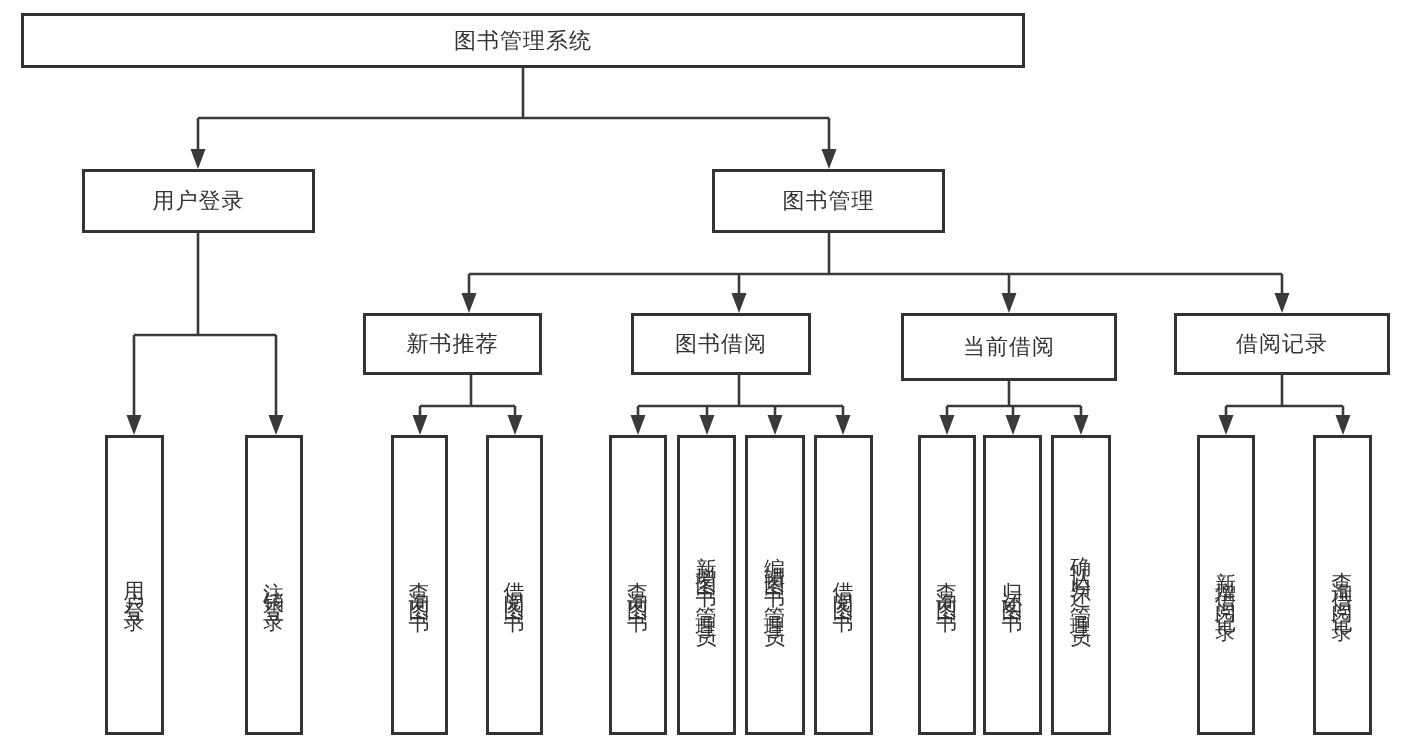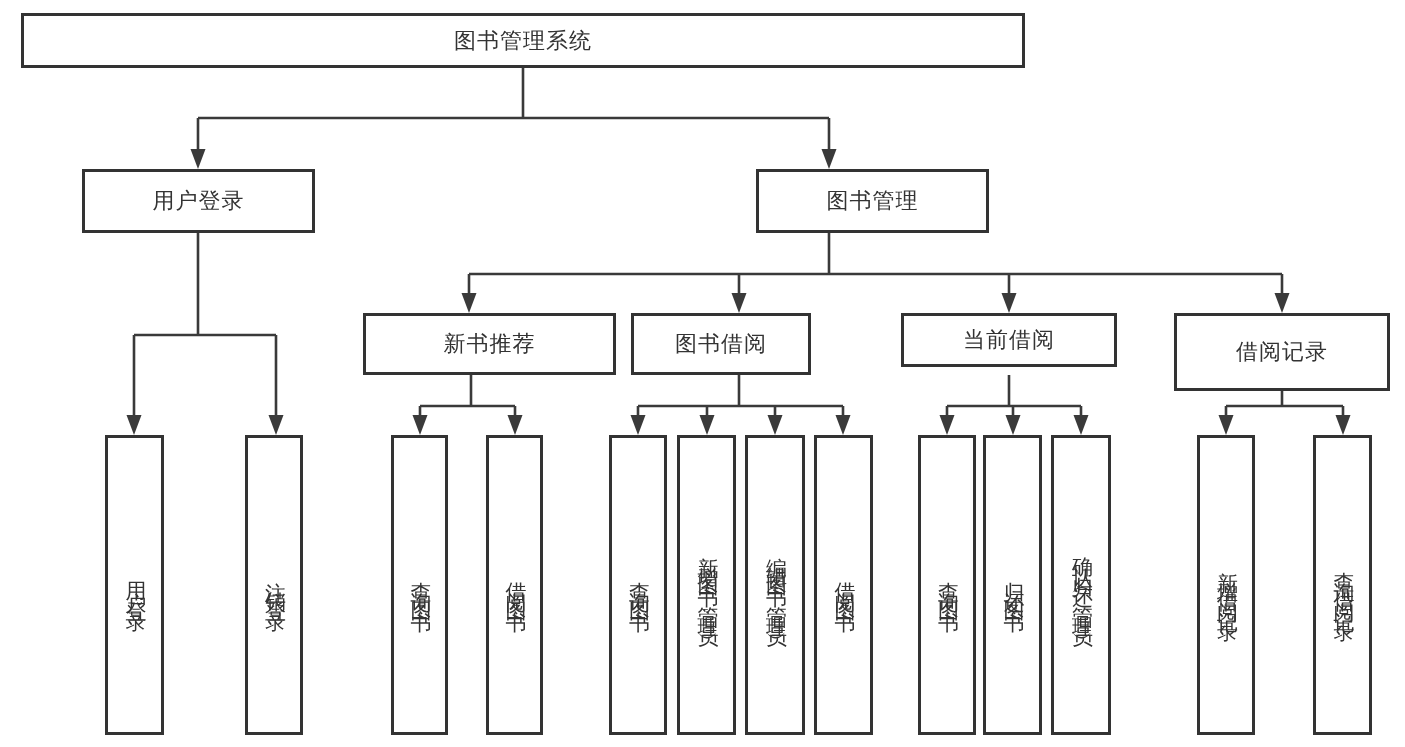--- a/index.html
+++ b/index.html
@@ -2,21 +2,21 @@
 <html><head>
 <meta charset="utf-8">
 <style>
   html, body { margin: 0; padding: 0; background: #ffffff; }
   #canvas {
     position: relative;
     width: 1405px;
     height: 747px;
     background: #ffffff;
     overflow: hidden;
-    font-family: Liberation Mono, monospace;
+    font-family: Liberation Sans, sans-serif;
   }
   #edges {
     position: absolute;
     left: 0; top: 0;
     width: 1405px; height: 747px;
     z-index: 1;
   }
   #edges path {
     fill: none;
     stroke: #3a3a3a;
@@ -43,25 +43,25 @@
   .vbox {
     writing-mode: vertical-rl;
     text-orientation: mixed;
     font-size: 21px;
     letter-spacing: 10px;
     line-height: 1;
   }
   
   #n-root           { left: 21px;   top: 13px;  width: 1004px; height: 55px; }
   #n-user-login     { left: 82px;   top: 169px; width: 233px;  height: 64px; }
-  #n-book-mgmt      { left: 712px;  top: 169px; width: 233px;  height: 64px; margin-left: 44px; }
-  #n-new-book-rec   { left: 363px;  top: 313px; width: 253px;  height: 62px; }
+  #n-book-mgmt      { left: 712px;  top: 169px; width: 233px;  height: 64px; }
+  #n-new-book-rec   { left: 363px;  top: 313px; width: 179px;  height: 62px; }
   #n-book-borrow    { left: 631px;  top: 313px; width: 180px;  height: 62px; }
-  #n-current-borrow { left: 901px;  top: 313px; width: 216px;  height: 54px; }
-  #n-borrow-records { left: 1174px; top: 313px; width: 216px;  height: 78px; }
+  #n-current-borrow { left: 901px;  top: 313px; width: 216px;  height: 68px; }
+  #n-borrow-records { left: 1174px; top: 313px; width: 216px;  height: 62px; }
   .leaf { top: 435px; height: 300px; }
   #l-user-login      { left: 105px;  width: 59px; }
   #l-logout          { left: 245px;  width: 58px; }
   #l-query-book-1    { left: 391px;  width: 57px; }
   #l-borrow-book-1   { left: 486px;  width: 57px; }
   #l-query-book-2    { left: 609px;  width: 58px; }
   #l-add-book        { left: 677px;  width: 59px; }
   #l-edit-book       { left: 745px;  width: 60px; }
   #l-borrow-book-2   { left: 814px;  width: 59px; }
   #l-query-book-3    { left: 918px;  width: 58px; }

